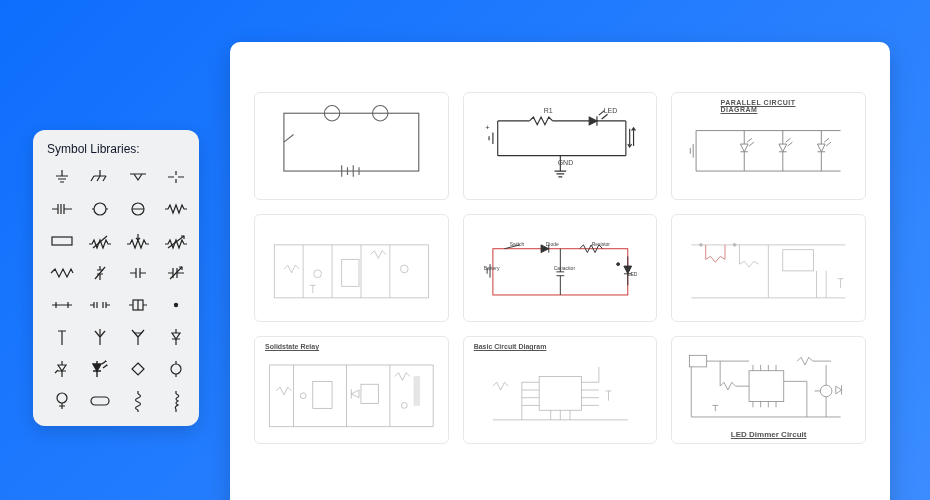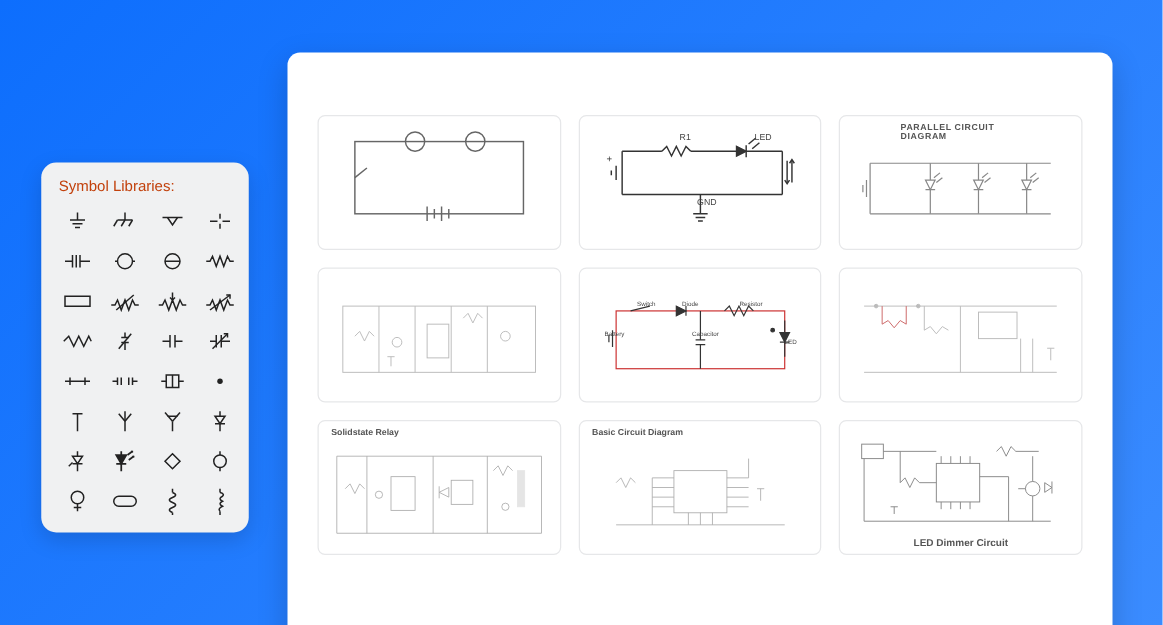--- a/index.html
+++ b/index.html
@@ -18,21 +18,21 @@
       left: 33px;
       top: 130px;
       width: 166px;
       background: #f0f1f2;
       border-radius: 12px;
       padding: 12px 14px 14px 14px;
       box-shadow: 0 6px 18px rgba(0,0,0,0.15);
     }
     .symbol-panel-title {
       font-size: 12px;
-      color: #c2410c;
+      color: #0f172a;
       margin-bottom: 10px;
     }
     .symbol-grid {
       display: grid;
       grid-template-columns: repeat(4, 1fr);
       gap: 10px 8px;
     }
     .sym {
       width: 30px;
       height: 22px;
@@ -67,20 +67,21 @@
       background: #fff;
       cursor: pointer;
       overflow: hidden;
     }
     .tpl svg { width: 100%; height: 100%; display: block; }
     .tpl-title {
       position: absolute;
       font-size: 7px;
       color: #555;
       font-weight: 600;
+      text-decoration: underline;
     }
     .tpl-title.top-center { top: 6px; left: 50%; transform: translateX(-50%); letter-spacing: 0.5px; }
     .tpl-title.top-left { top: 6px; left: 10px; }
     .tpl-title.bottom-center { bottom: 4px; left: 50%; transform: translateX(-50%); font-size: 8px; }
     .tpl-label {
       position: absolute;
       font-size: 7px;
       color: #444;
     }
   </style>

